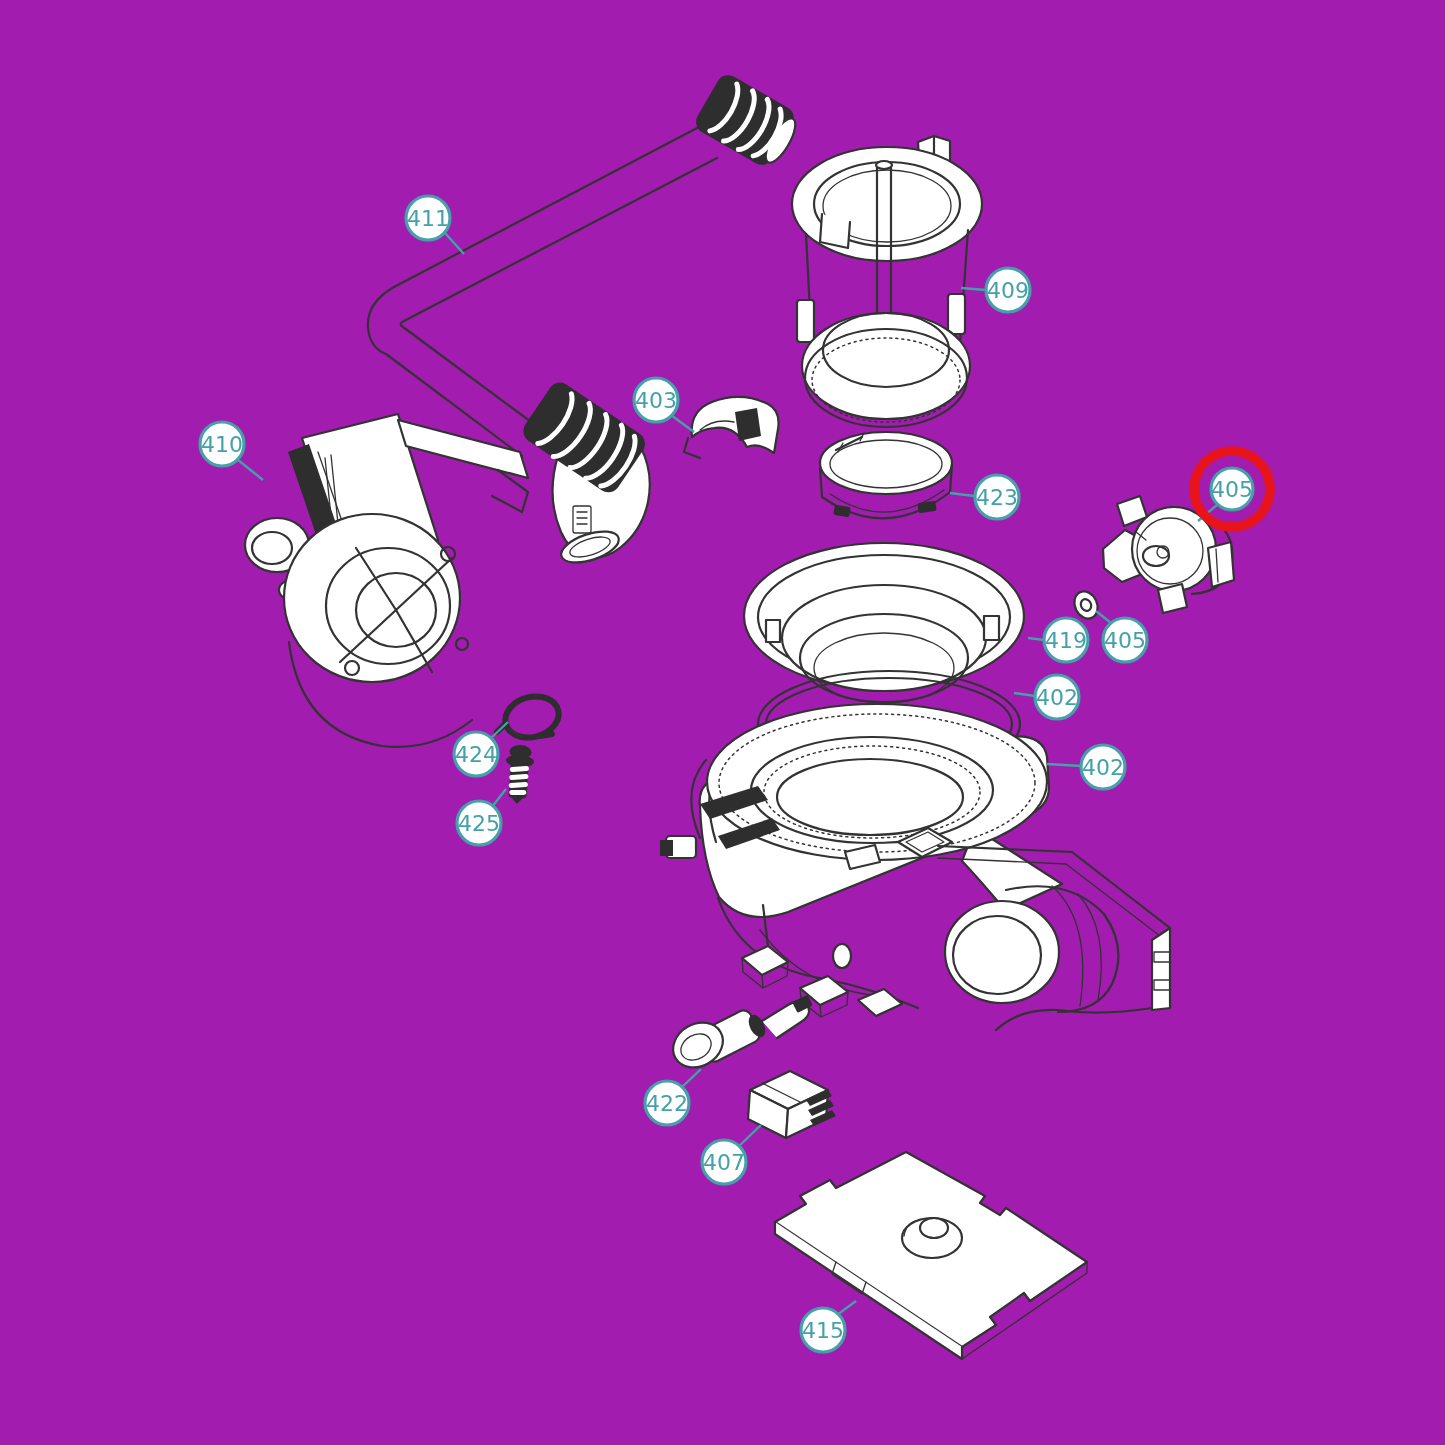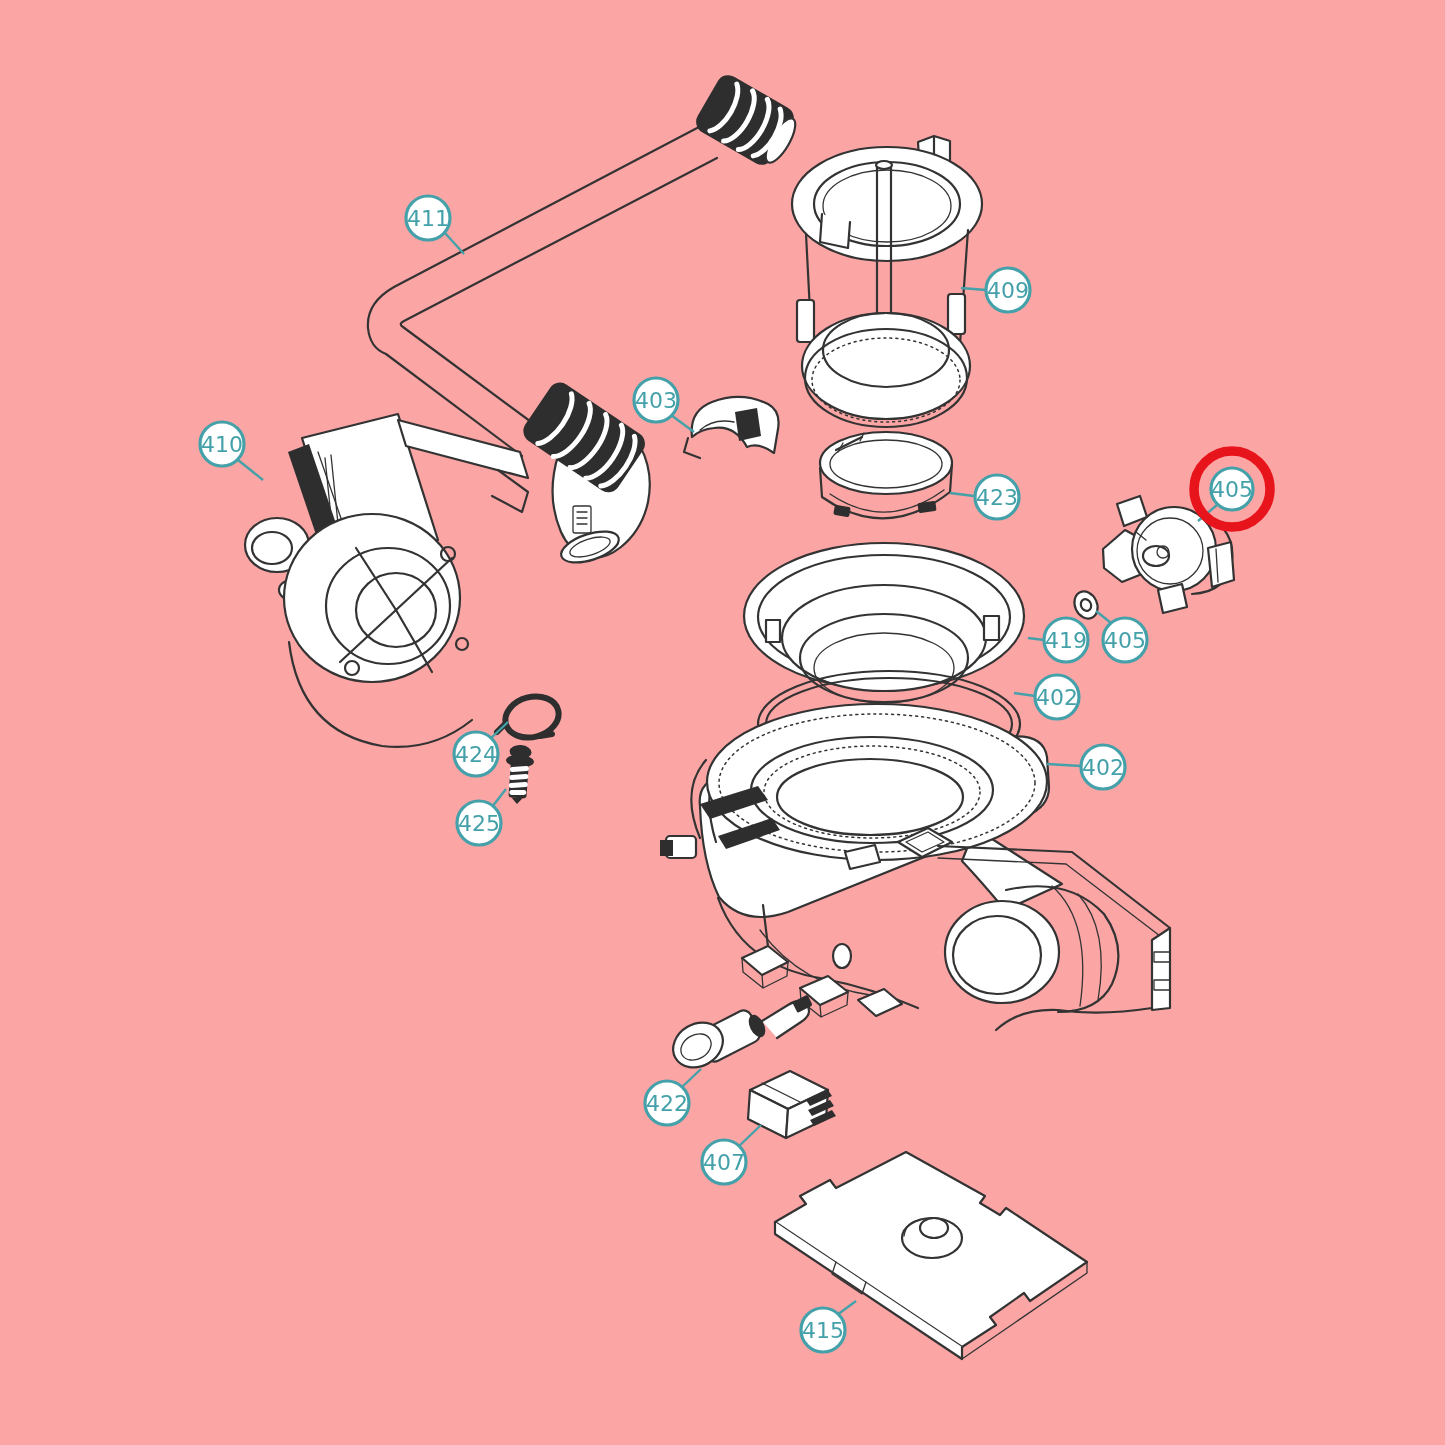--- a/index.html
+++ b/index.html
@@ -1,16 +1,16 @@
 <!DOCTYPE html>
 <html><head>
 <meta charset="utf-8">
 <style>
   html,body{margin:0;padding:0;background:#ffffff;}
-  .stage{position:relative;width:1445px;height:1445px;background:#fca5a5;overflow:hidden;}
+  .stage{position:relative;width:1445px;height:1445px;background:#a21caf;overflow:hidden;}
   .stage svg{position:absolute;left:0;top:0;width:100%;height:100%;}
   
   .art *{stroke:#333333;stroke-width:2.2;fill:none;stroke-linecap:round;stroke-linejoin:round;}
   .art .wf{fill:#ffffff;}
   .art .dk{fill:#2e2e2e;stroke:none;}
   .art .dkl{stroke:#2e2e2e;stroke-width:6;}
   .art .rib{stroke:#ffffff;stroke-width:5;fill:none;}
   .art .dots{stroke-dasharray:2 4;stroke-width:1.5;}
   .art .thin{stroke-width:1.3;}
   

